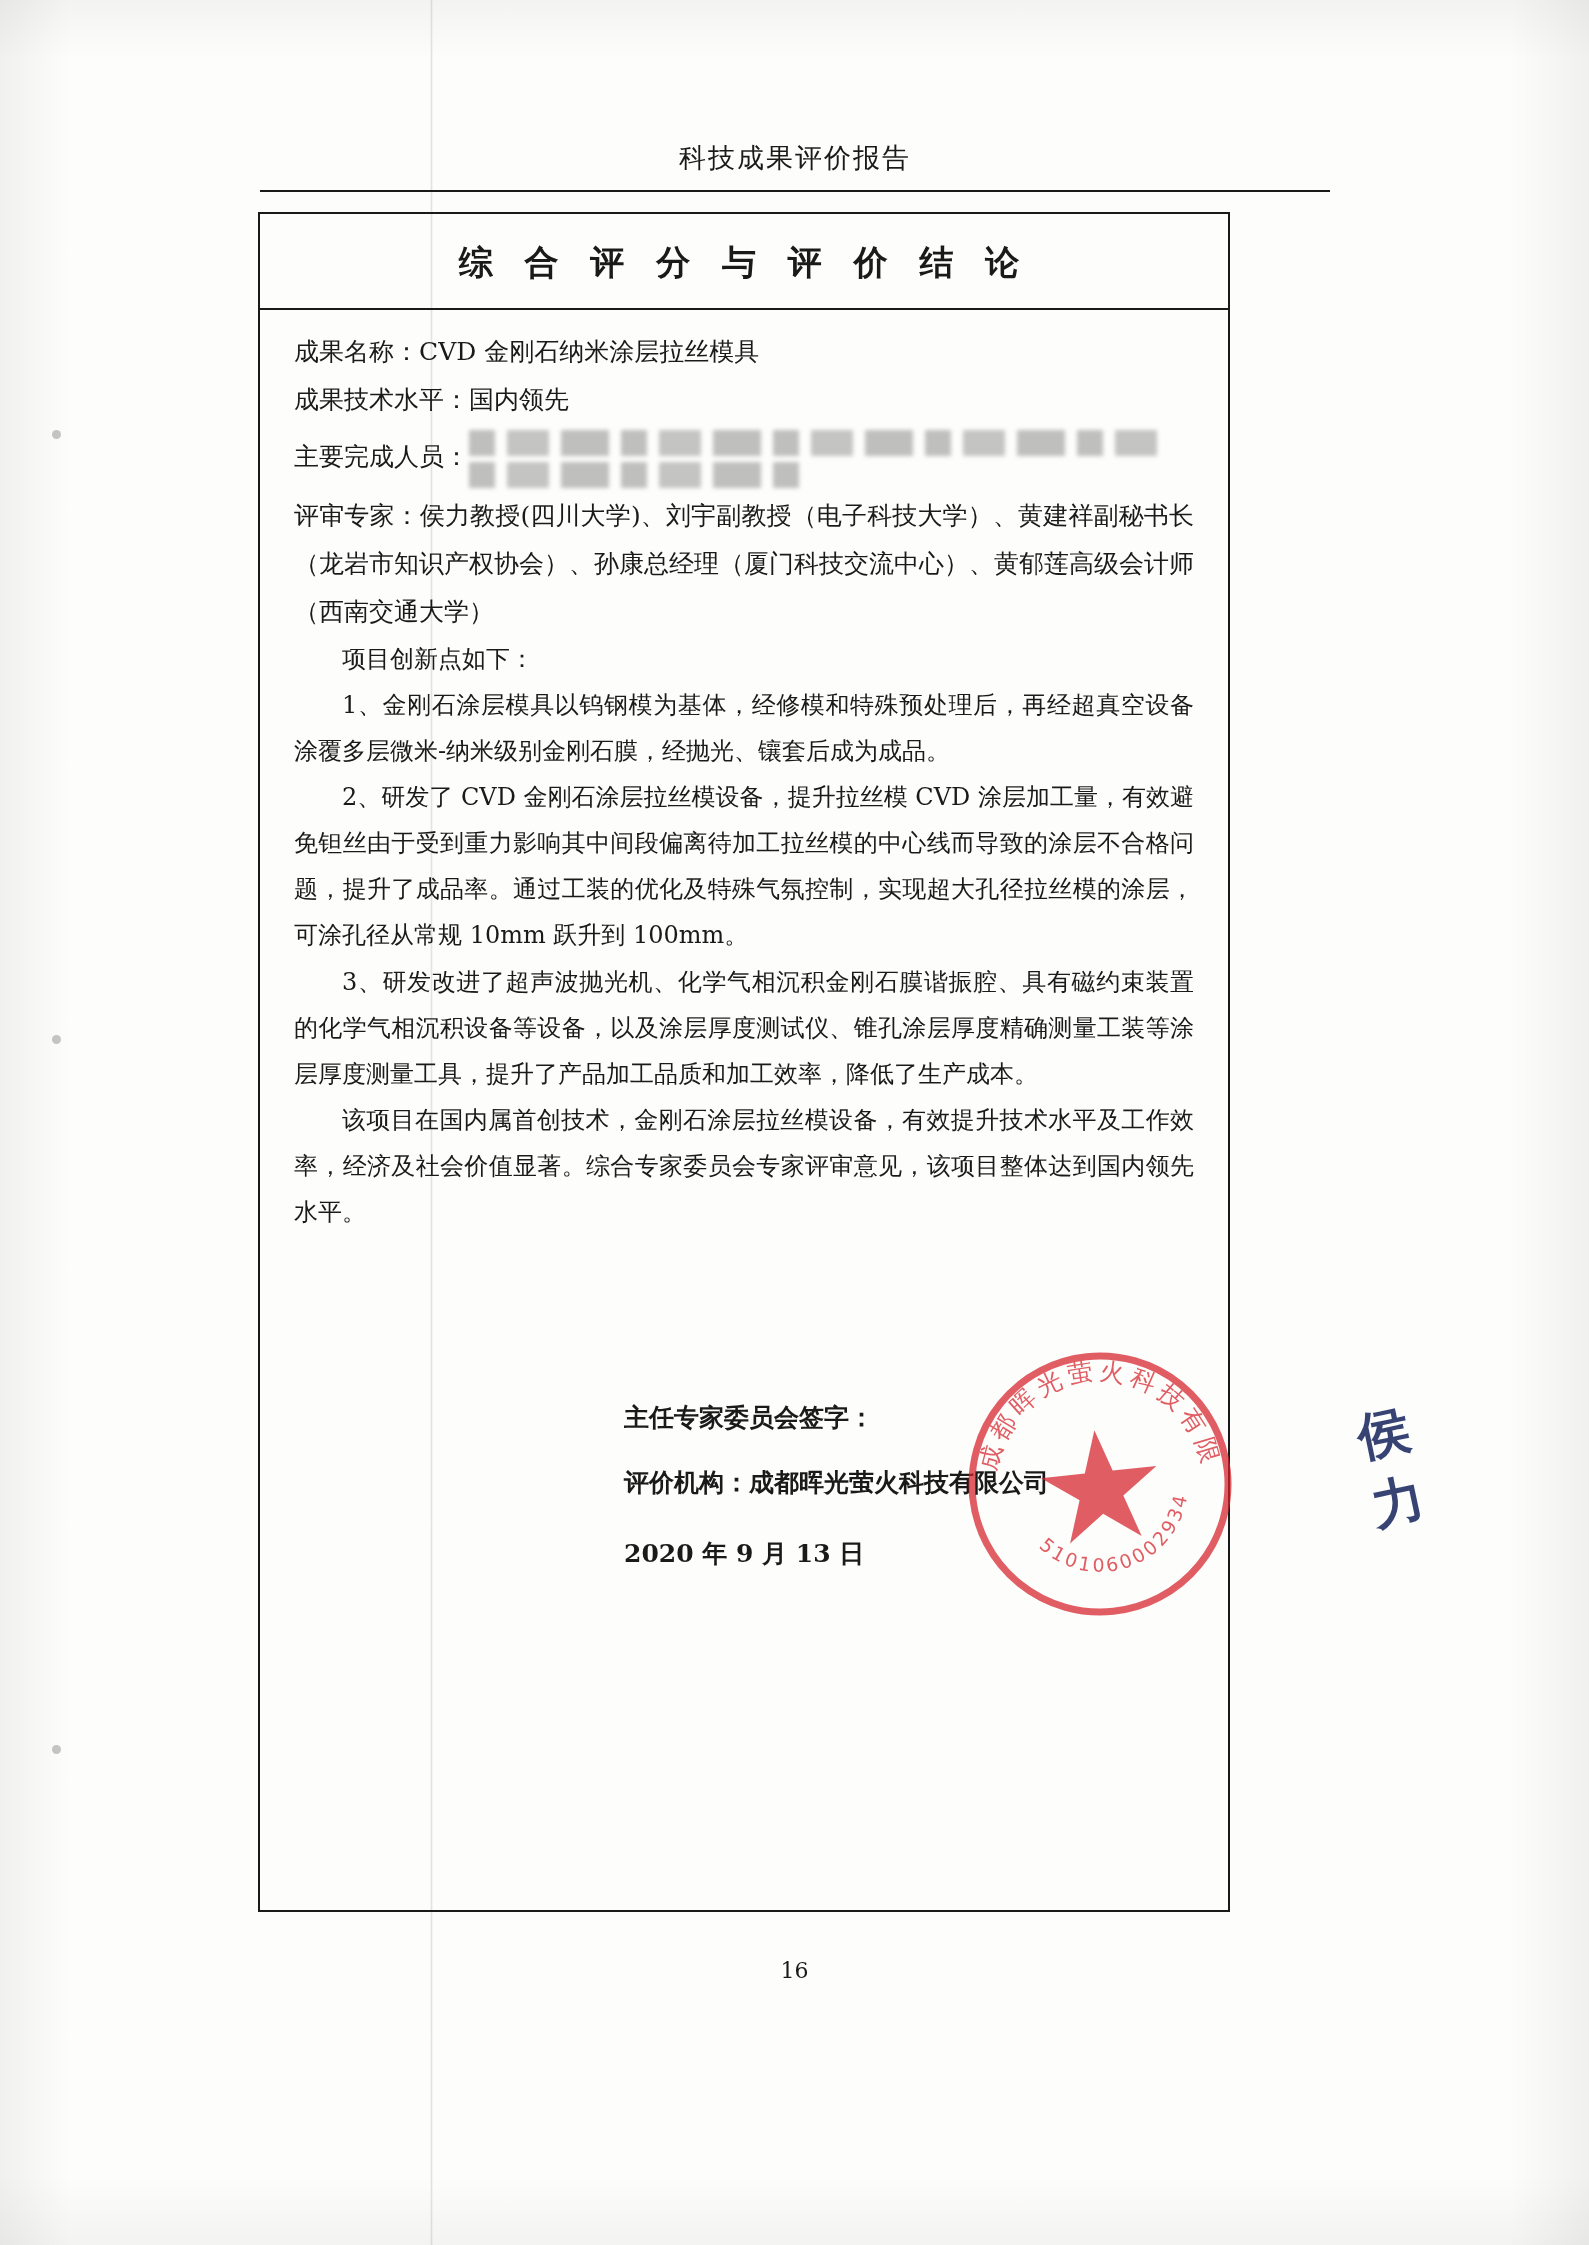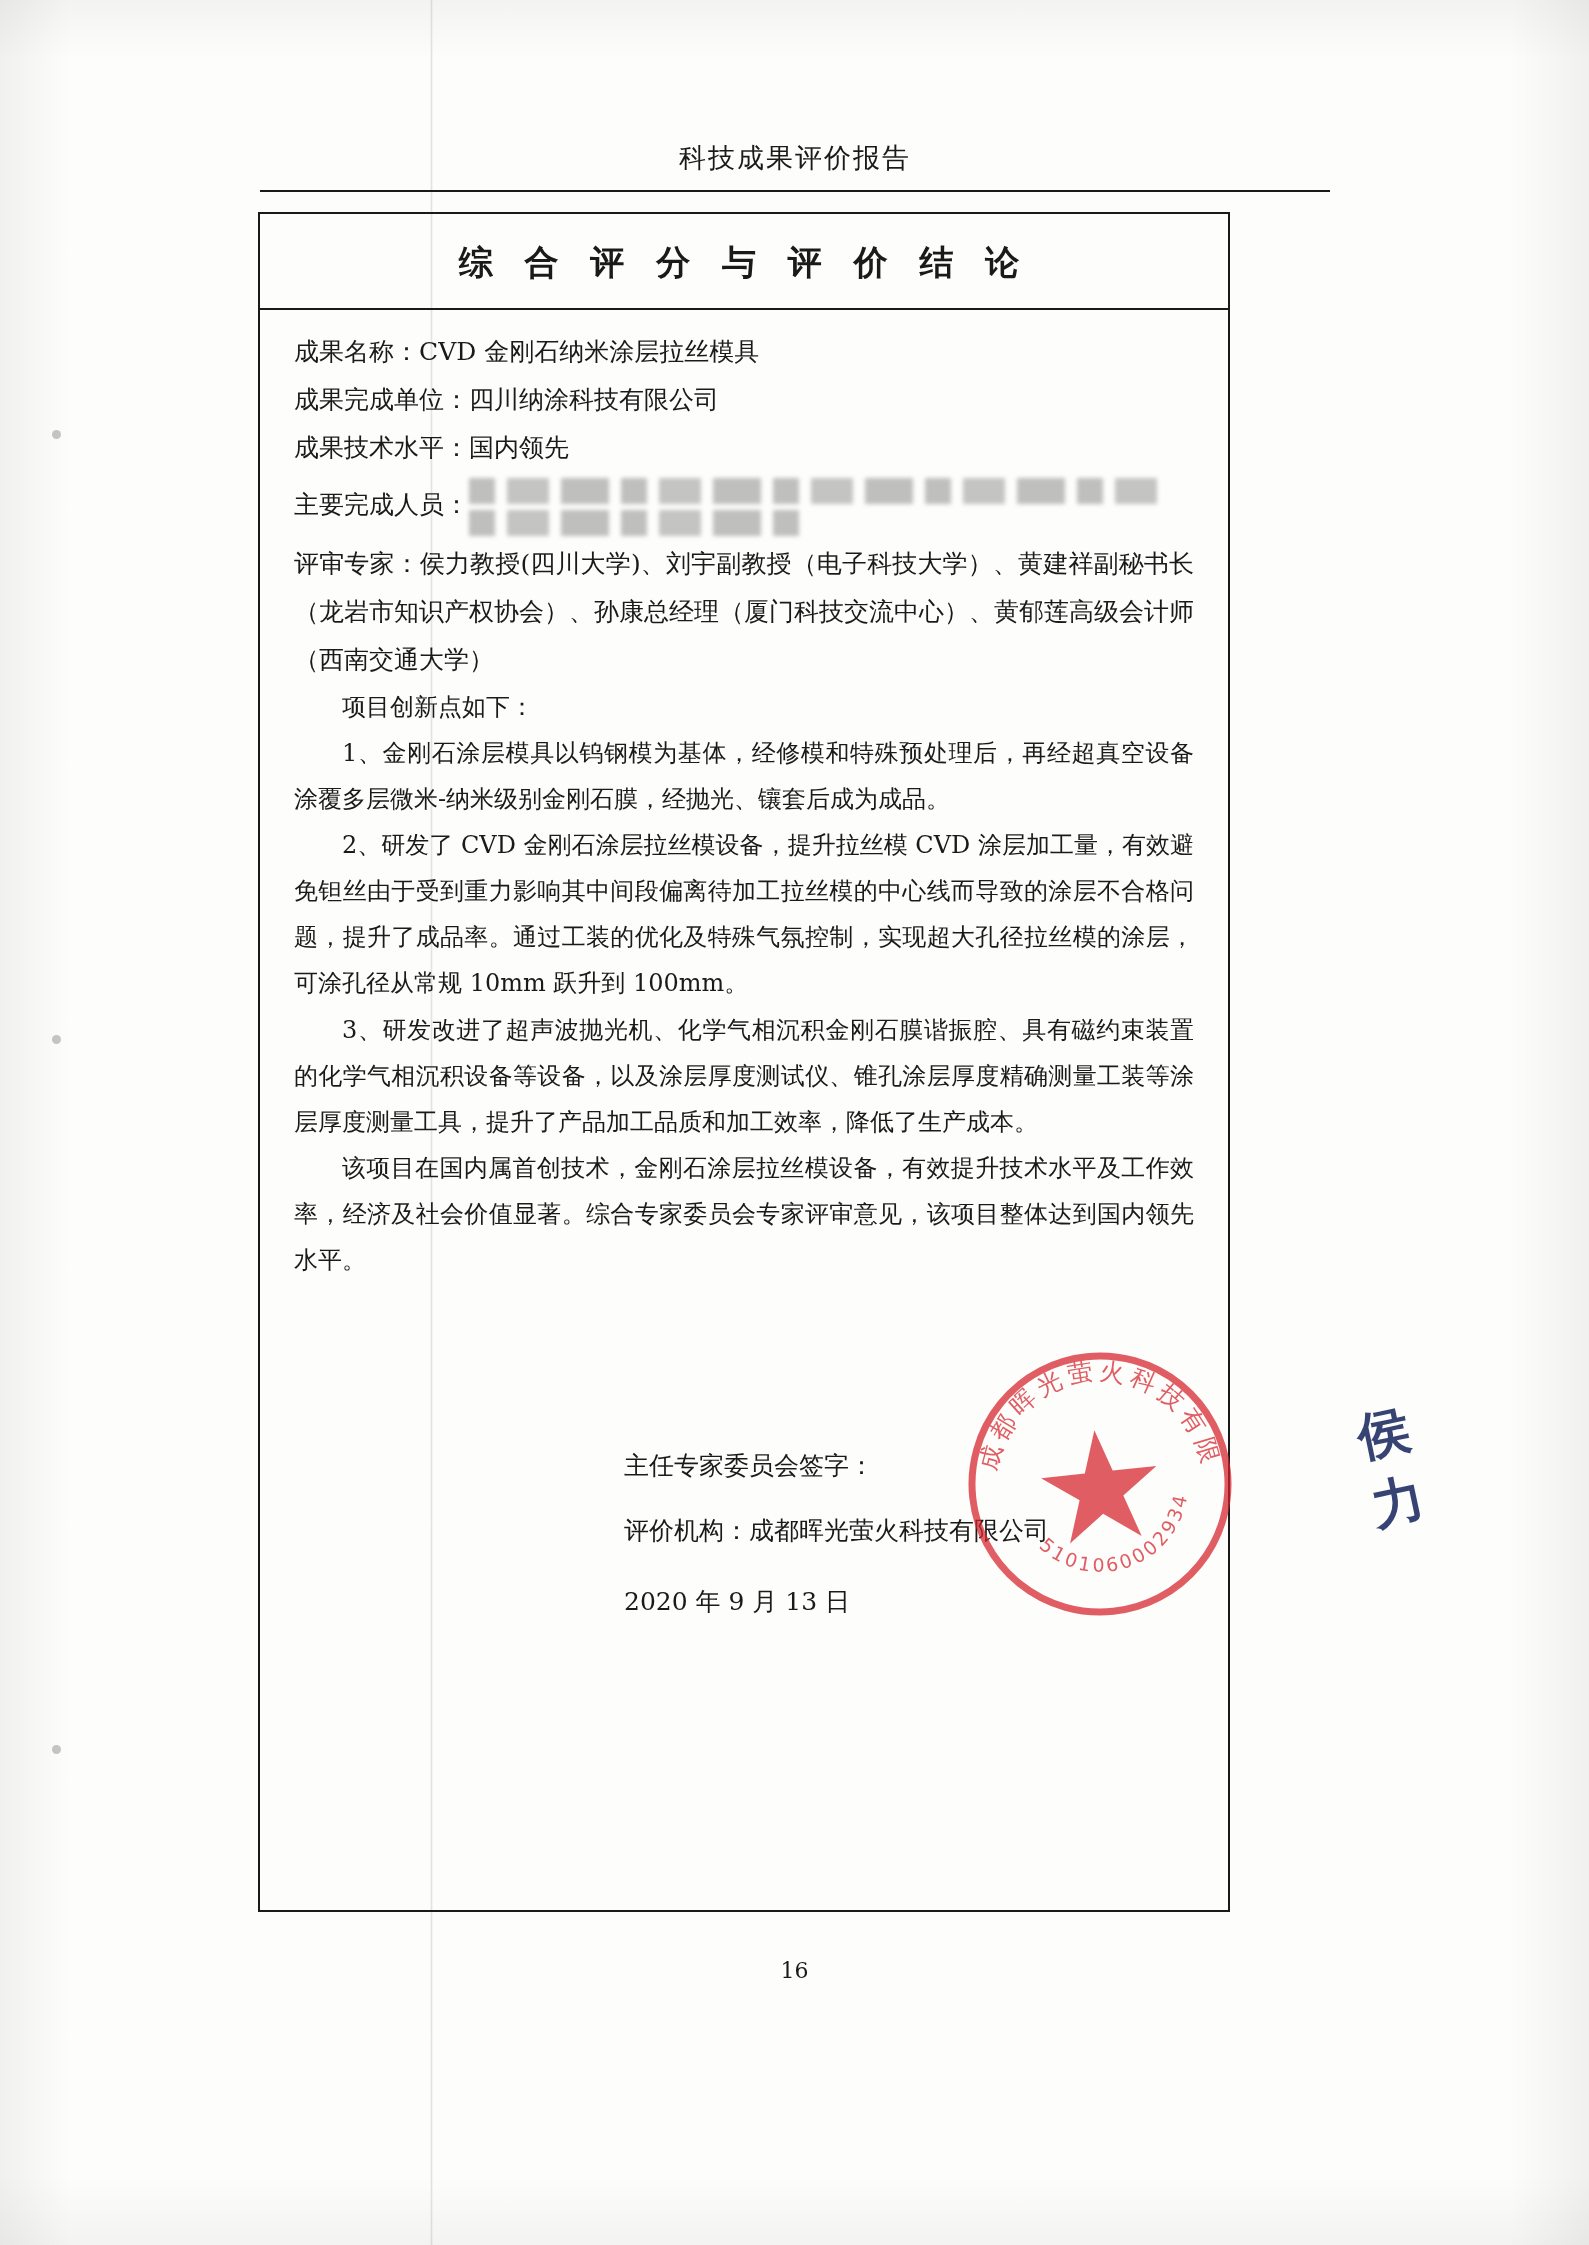--- a/index.html
+++ b/index.html
@@ -118,20 +118,21 @@
     text-align: justify;
   }
 
   
   .sig-area {
     position: relative;
     margin-top: 150px;
     padding-left: 330px;
     font-size: 25px;
     line-height: 2.6;
+    font-weight: bold;
   }
   .sig-line { white-space: nowrap; }
   .date-line {
     text-align: left;
     padding-right: 6px;
     font-size: 25px;
     margin-top: 6px;
   }
 
   
@@ -183,23 +184,20 @@
   <div class="box">
 
     <div class="box-title">综 合 评 分 与 评 价 结 论</div>
 
     <div class="box-body">
 
       <div class="field">
         <span>成果名称：</span><span>CVD 金刚石纳米涂层拉丝模具</span>
       </div>
 
-      <div class="field">
-        <span>成果完成单位：</span><span>四川纳涂科技有限公司</span>
-      </div>
 
       <div class="field">
         <span>成果技术水平：</span><span>国内领先</span>
       </div>
 
       <div class="field">
         <span>主要完成人员：</span><span class="redacted-wrap"><span class="redacted-line"></span><span class="redacted-line short"></span></span>
       </div>
 
       <div class="exp-block">

